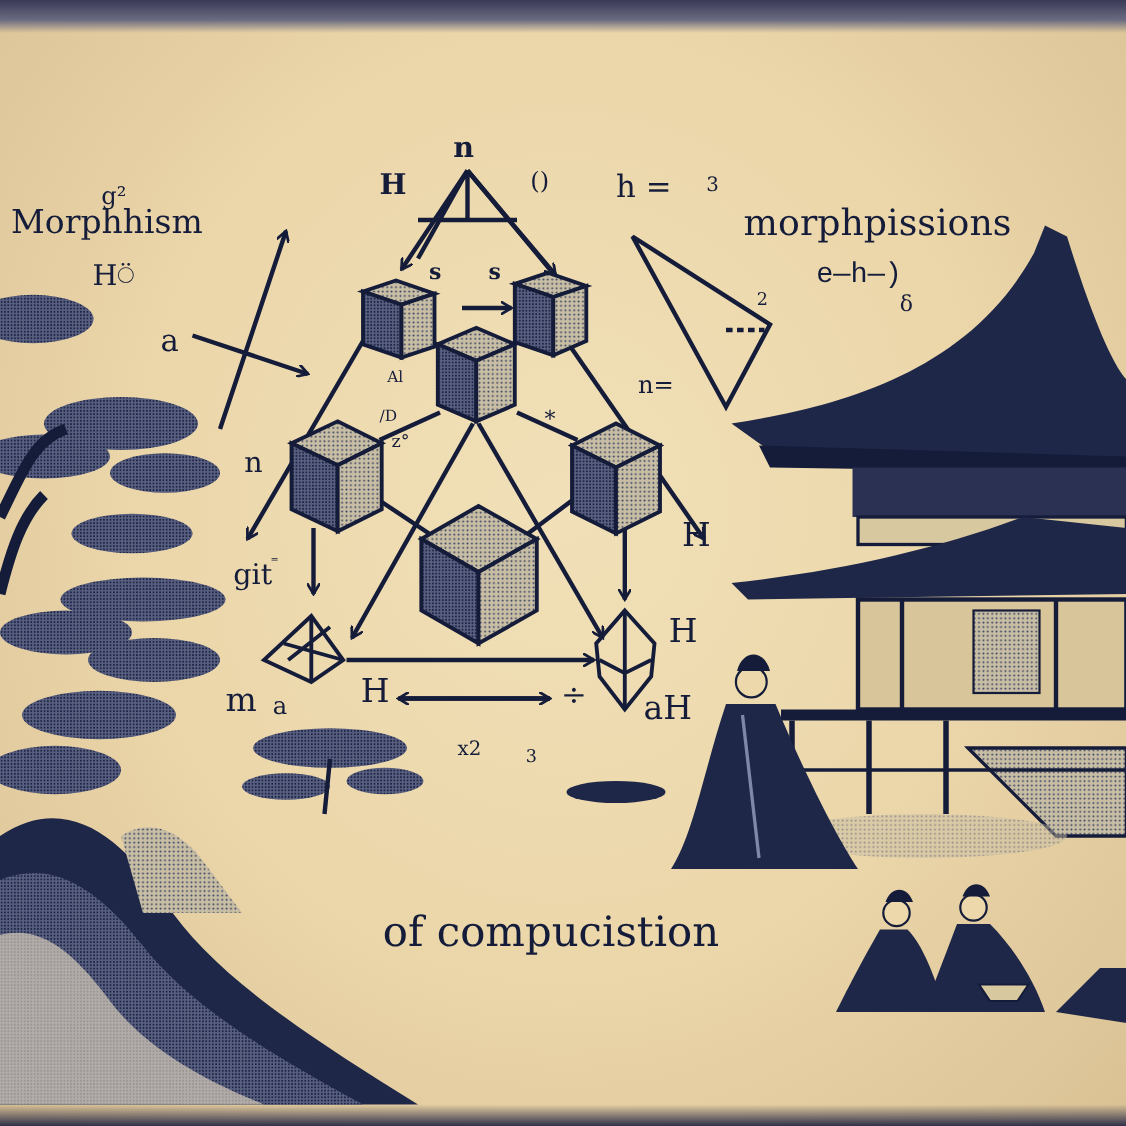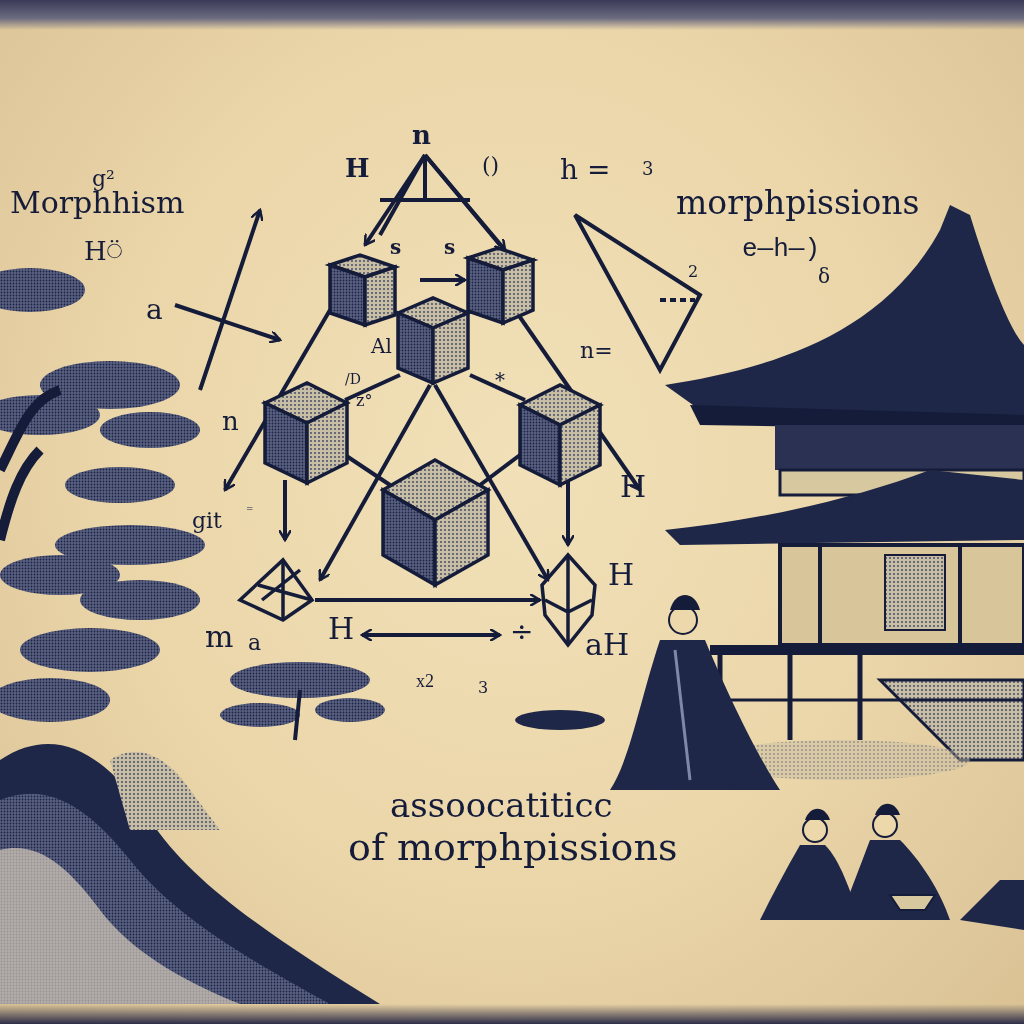--- a/index.html
+++ b/index.html
@@ -176,41 +176,40 @@
 <div class="txt" style="left:92px;top:168px;font-size:22px;">g²</div>
 <div class="txt" style="left:10px;top:188px;font-size:30px;">Morphhism</div>
 <div class="txt" style="left:84px;top:238px;font-size:26px;">H⍥</div>
 <div class="txt" style="left:146px;top:296px;font-size:28px;">a</div>
 
 <div class="txt" style="left:412px;top:122px;font-size:26px;font-weight:bold;">n</div>
 <div class="txt" style="left:345px;top:155px;font-size:26px;font-weight:bold;">H</div>
 <div class="txt" style="left:482px;top:155px;font-size:22px;">()</div>
 <div class="txt" style="left:390px;top:237px;font-size:20px;font-weight:bold;">s</div>
 <div class="txt" style="left:444px;top:237px;font-size:20px;font-weight:bold;">s</div>
-<div class="txt" style="left:352px;top:336px;font-size:20px;margin-left:19px;">Al</div>
+<div class="txt" style="left:352px;top:336px;font-size:14px;">Al</div>
 <div class="txt" style="left:222px;top:408px;font-size:26px;">n</div>
 <div class="txt" style="left:345px;top:372px;font-size:14px;">/D</div>
 <div class="txt" style="left:356px;top:393px;font-size:16px;">z°</div>
 <div class="txt" style="left:495px;top:370px;font-size:20px;">*</div>
-<div class="txt" style="left:192px;top:510px;font-size:22px;text-align:right;">git</div>
+<div class="txt" style="left:212px;top:510px;font-size:26px;text-align:right;">git</div>
 <div class="txt" style="left:246px;top:504px;font-size:14px;">⁼</div>
 <div class="txt" style="left:205px;top:622px;font-size:30px;">m</div>
 <div class="txt" style="left:248px;top:632px;font-size:22px;">a</div>
 <div class="txt" style="left:328px;top:614px;font-size:30px;">H</div>
 <div class="txt" style="left:510px;top:618px;font-size:28px;">÷</div>
 <div class="txt" style="left:585px;top:630px;font-size:30px;">aH</div>
 <div class="txt" style="left:608px;top:560px;font-size:30px;">H</div>
 <div class="txt" style="left:620px;top:472px;font-size:30px;">H</div>
-<div class="txt" style="left:416px;top:672px;font-size:18px;font-family:Liberation Serif, serif;">x2</div>
+<div class="txt" style="left:416px;top:672px;font-size:18px;">x2</div>
 <div class="txt" style="left:478px;top:680px;font-size:16px;">3</div>
 
 <div class="txt" style="left:560px;top:156px;font-size:28px;">h =</div>
 <div class="txt" style="left:642px;top:160px;font-size:18px;">3</div>
 <div class="txt" style="left:636px;top:186px;font-size:33px;margin-left:40px;">morphpissions</div>
 <div class="txt" style="left:742px;top:236px;font-size:26px;font-family:Liberation Mono, monospace;">e—h—)</div>
 <div class="txt" style="left:818px;top:266px;font-size:20px;">δ</div>
 <div class="txt" style="left:688px;top:264px;font-size:16px;">2</div>
 <div class="txt" style="left:580px;top:340px;font-size:22px;">n=</div>
 
-<div class="txt" style="left:390px;top:788px;font-size:34px;">assoocatiticc</div>
-<div class="txt" style="left:348px;top:828px;font-size:38px;">of morphpissions</div>
+<div class="txt" style="left:348px;top:828px;font-size:38px;">of compucistion</div>
 
 </div>
 
 </body></html>

